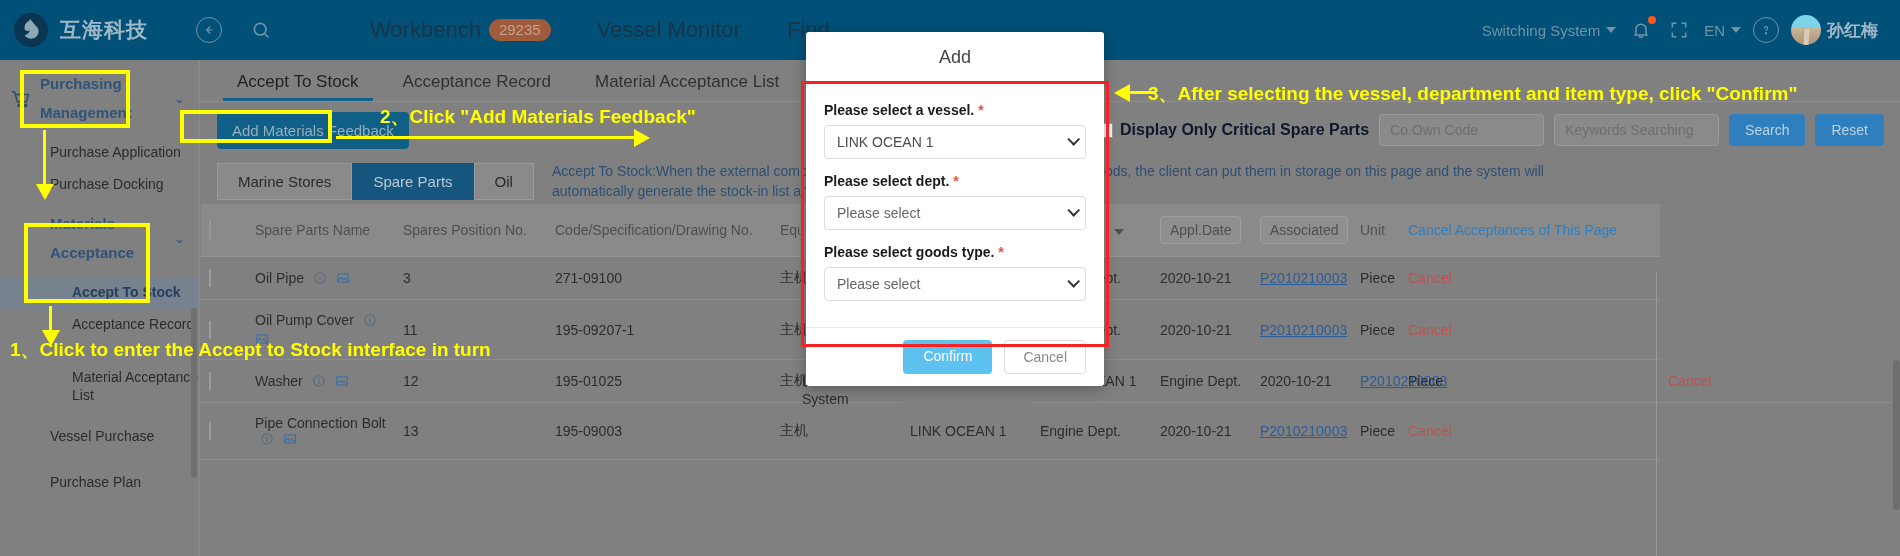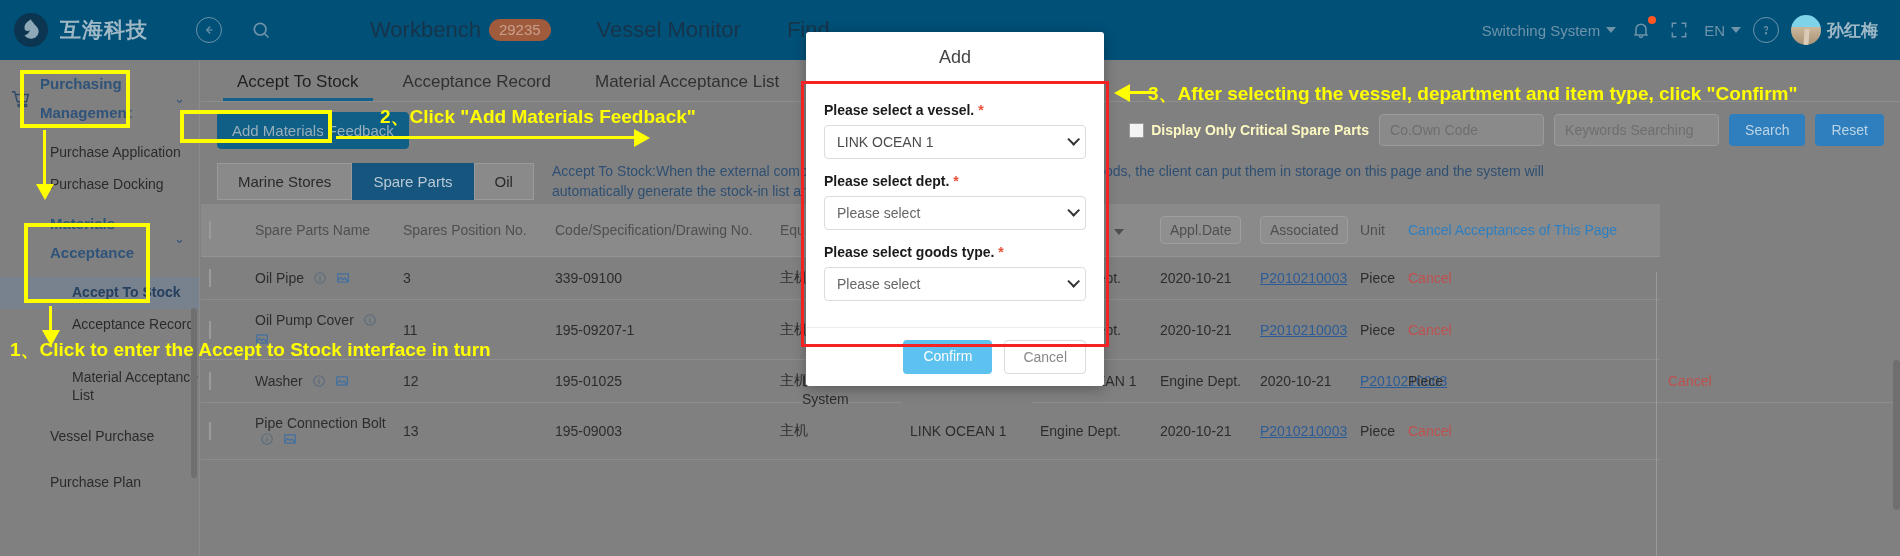--- a/index.html
+++ b/index.html
@@ -120,21 +120,21 @@
   .toolbar{
     height:56px; display:flex; align-items:center; padding:0 16px; gap:14px;
   }
   .btn-primary{
     background:#0f5f87; color:#97aebb; font-size:15px;
     border:1px solid #0f5f87; border-radius:4px; padding:9px 14px; white-space:nowrap;
   }
   .tool-right{
     margin-left:auto; display:flex; align-items:center; gap:10px;
   }
-  .chk-wrap{ display:flex; align-items:center; gap:7px; font-size:14px; color:#fef9c3; font-weight:bold;}
+  .chk-wrap{ display:flex; align-items:center; gap:7px; font-size:16px; color:#0f172a; font-weight:bold;}
   .chkbox{ width:15px;height:15px;border:1px solid #9a9a9a;background:#f3f3f3; flex:none;}
   .inp{
     background:#8a8a8a; border:1px solid #9b9b9b; border-radius:4px;
     padding:7px 10px; font-size:14px; color:#6e6e6e; width:165px;
   }
   .btn-search{
     background:#2f7fbf; color:#bcd4e5; font-size:14px; border-radius:4px; padding:8px 16px;
   }
   .btn-reset{
     background:#2f7fbf; color:#bcd4e5; font-size:14px; border-radius:4px; padding:8px 16px;
@@ -413,21 +413,21 @@
             <span class="ico-i"><svg viewBox="0 0 24 24" fill="none" stroke="#5a6b7d" stroke-width="2">
                     <circle cx="12" cy="12" r="9"></circle>
                     <path d="M12 10v7M12 7v1"></path>
                   </svg></span>
             <span class="ico-img"><svg viewBox="0 0 24 24" fill="none" stroke="#3e6fa3" stroke-width="2">
                     <rect x="3" y="5" width="18" height="14"></rect>
                     <path d="M3 16l5-5 4 4 3-3 6 6"></path>
                   </svg></span>
           </td>
           <td>3</td>
-          <td>339-09100</td>
+          <td>271-09100</td>
           <td>主机</td>
           <td>LINK OCEAN 1</td>
           <td>Engine Dept.</td>
           <td>2020-10-21</td>
           <td><span class="link">P2010210003</span></td>
           <td>Piece</td>
           <td><span class="danger">Cancel</span></td>
         </tr>
         <tr>
           <td><span class="cellbox"></span></td>

